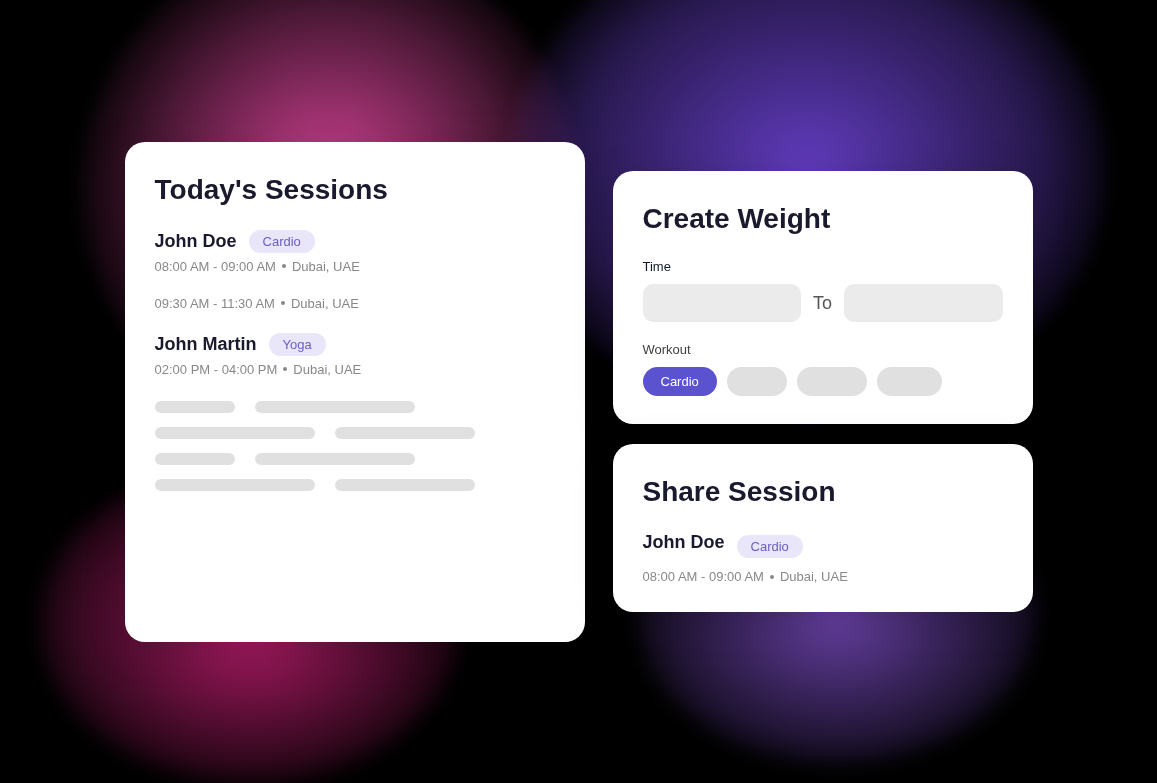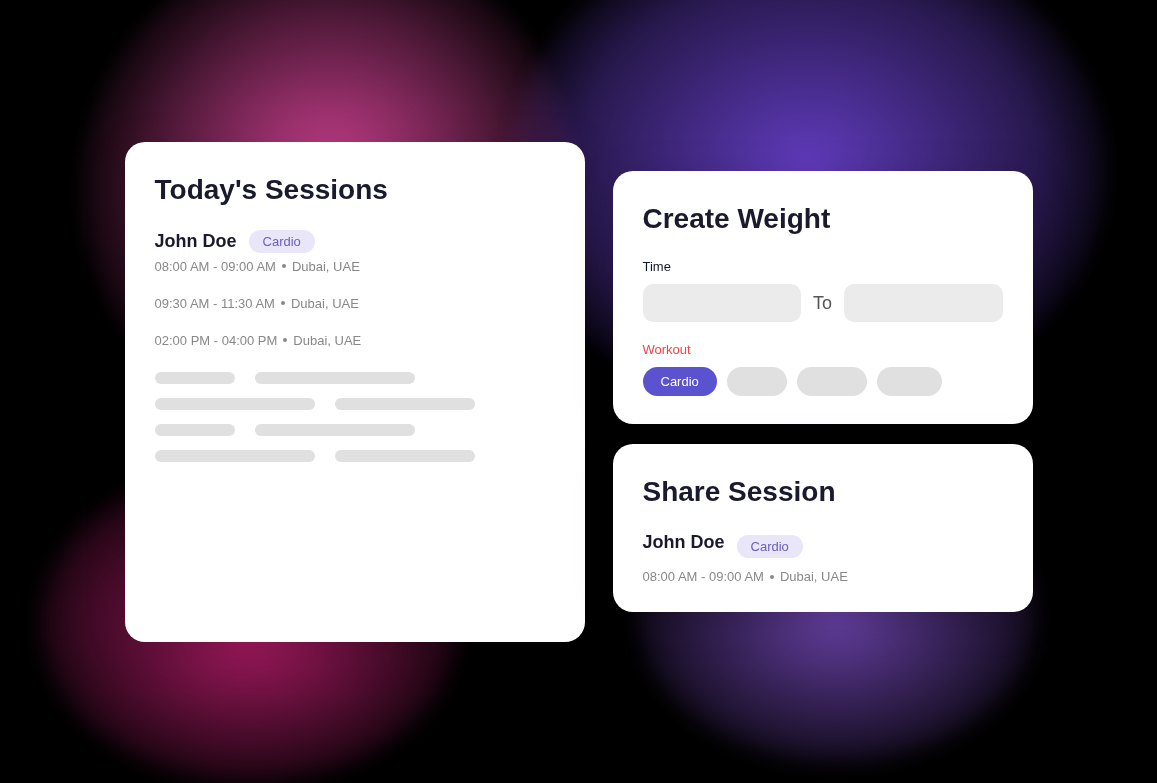--- a/index.html
+++ b/index.html
@@ -207,21 +207,21 @@
     }
 
     .time-to {
       font-size: 18px;
       color: #555;
       font-weight: 400;
     }
 
     .workout-label {
       font-size: 13px;
-      color: #ef4444;
+      color: #404040;
       margin-bottom: 10px;
       font-weight: 500;
     }
 
     .workout-options {
       display: flex;
       gap: 10px;
       flex-wrap: wrap;
     }
 
@@ -286,20 +286,24 @@
 
     <div class="session-item">
       <div class="session-time">
         <span>09:30 AM - 11:30 AM</span>
         <span class="dot"></span>
         <span>Dubai, UAE</span>
       </div>
     </div>
 
     <div class="session-item">
+      <div class="session-header">
+        <span class="session-name">John Martin</span>
+        <span class="badge badge-yoga">Yoga</span>
+      </div>
       <div class="session-time">
         <span>02:00 PM - 04:00 PM</span>
         <span class="dot"></span>
         <span>Dubai, UAE</span>
       </div>
     </div>
 
     <div style="margin-top: 24px;">
       <div class="skeleton-row">
         <div class="skeleton skeleton-short"></div>

